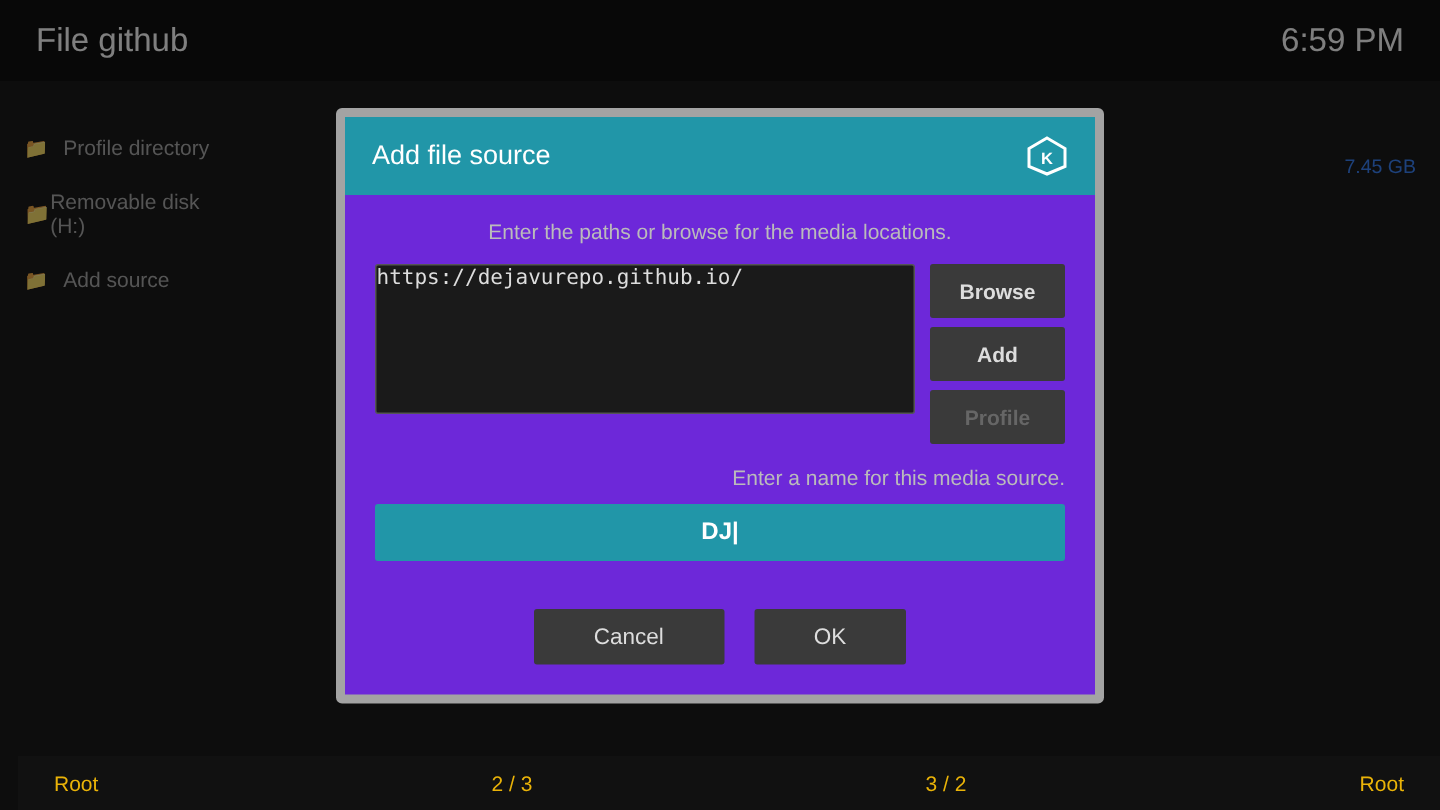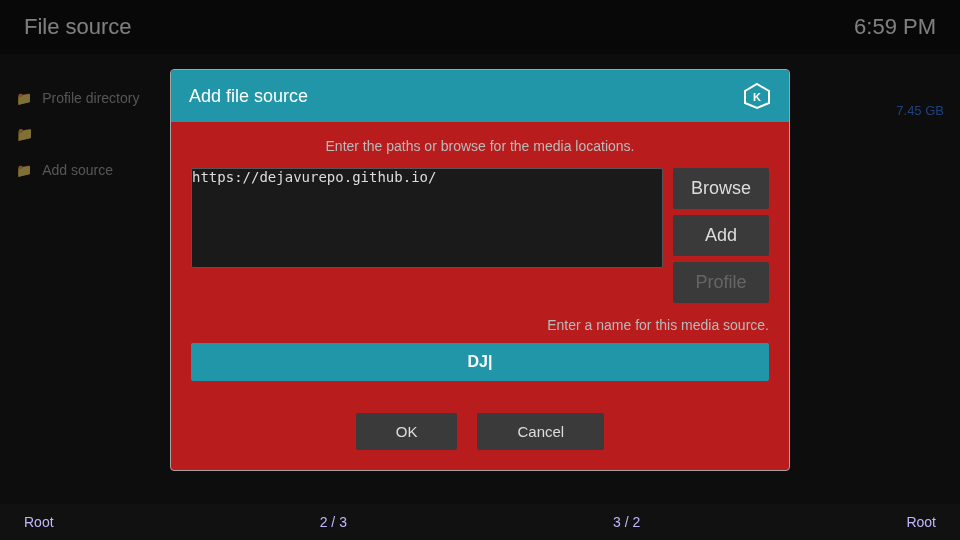--- a/index.html
+++ b/index.html
@@ -71,48 +71,48 @@
 
     .sidebar-disk .left {
       display: flex;
       align-items: center;
     }
 
     
     .footer {
       position: absolute;
       bottom: 0;
-      left: 0;
+      left: 12px;
       right: 0;
       display: flex;
       justify-content: space-between;
       align-items: center;
       padding: 10px 24px;
       background-color: #111;
       font-size: 14px;
-      color: #c4b5fd;
+      color: #eab308;
       gap: 12px;
     }
 
     
     .overlay {
       position: absolute;
       top: 0; left: 0; right: 0; bottom: 0;
       background: rgba(0,0,0,0.5);
       display: flex;
       align-items: center;
       justify-content: center;
     }
 
     
     .dialog {
-      background: #b91c1c;
-      border: 1px solid #a3a3a3;
+      background: #6d28d9;
+      border: 6px solid #a3a3a3;
       border-radius: 4px;
-      width: 620px;
+      width: 512px;
       overflow: hidden;
     }
 
     .dialog-header {
       background: #2196a8;
       display: flex;
       justify-content: space-between;
       align-items: center;
       padding: 12px 18px;
     }
@@ -160,25 +160,26 @@
     .path-buttons {
       display: flex;
       flex-direction: column;
       gap: 6px;
     }
 
     .btn-side {
       background: #3a3a3a;
       border: none;
       color: #ddd;
-      font-size: 18px;
+      font-size: 14px;
       padding: 10px 18px;
       cursor: pointer;
       border-radius: 2px;
       min-width: 90px;
+      font-weight: bold;
     }
 
     .btn-side:disabled {
       color: #666;
       cursor: default;
     }
 
     .name-label {
       text-align: right;
       color: #bbb;
@@ -213,32 +214,33 @@
       font-size: 15px;
       padding: 10px 40px;
       cursor: pointer;
       border-radius: 2px;
     }
   </style>
 </head>
 <body>
 
 <div class="header">
-  <span class="header-title">File source</span>
+  <span class="header-title">File github</span>
   <span class="header-time">6:59 PM</span>
 </div>
 
 <div class="sidebar">
   <div class="sidebar-item">
     <span class="folder-icon">📁</span>
     <span>Profile directory</span>
   </div>
   <div class="sidebar-disk" style="position:relative;">
     <div class="left">
       <span class="folder-icon">📁</span>
+      <span>Removable disk (H:)</span>
     </div>
   </div>
   <div class="sidebar-item">
     <span class="folder-icon">📁</span>
     <span>Add source</span>
   </div>
 </div>
 
 <div style="position:absolute; top:103px; right:16px; color:#3b82f6; font-size:13px;">7.45 GB</div>
 
@@ -263,22 +265,22 @@
           <button class="btn-side">Add</button>
           <button class="btn-side" disabled="">Profile</button>
         </div>
       </div>
 
       <div class="name-label">Enter a name for this media source.</div>
       <input type="text" class="name-input" value="DJ|" style="">
     </div>
 
     <div class="dialog-footer">
+      <button class="btn-dialog">Cancel</button>
       <button class="btn-dialog">OK</button>
-      <button class="btn-dialog">Cancel</button>
     </div>
 
   </div>
 </div>
 
 <div class="footer">
   <span>Root</span>
   <span>2 / 3</span>
   <span>3 / 2</span>
   <span>Root</span>

